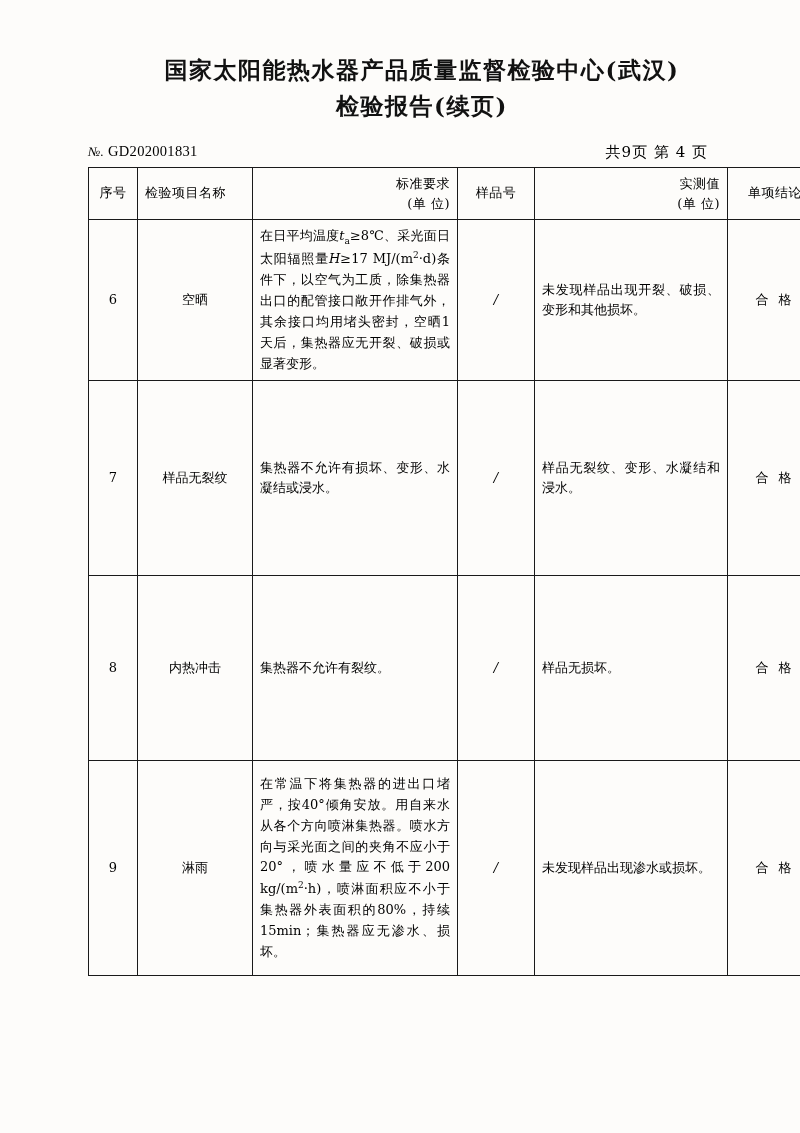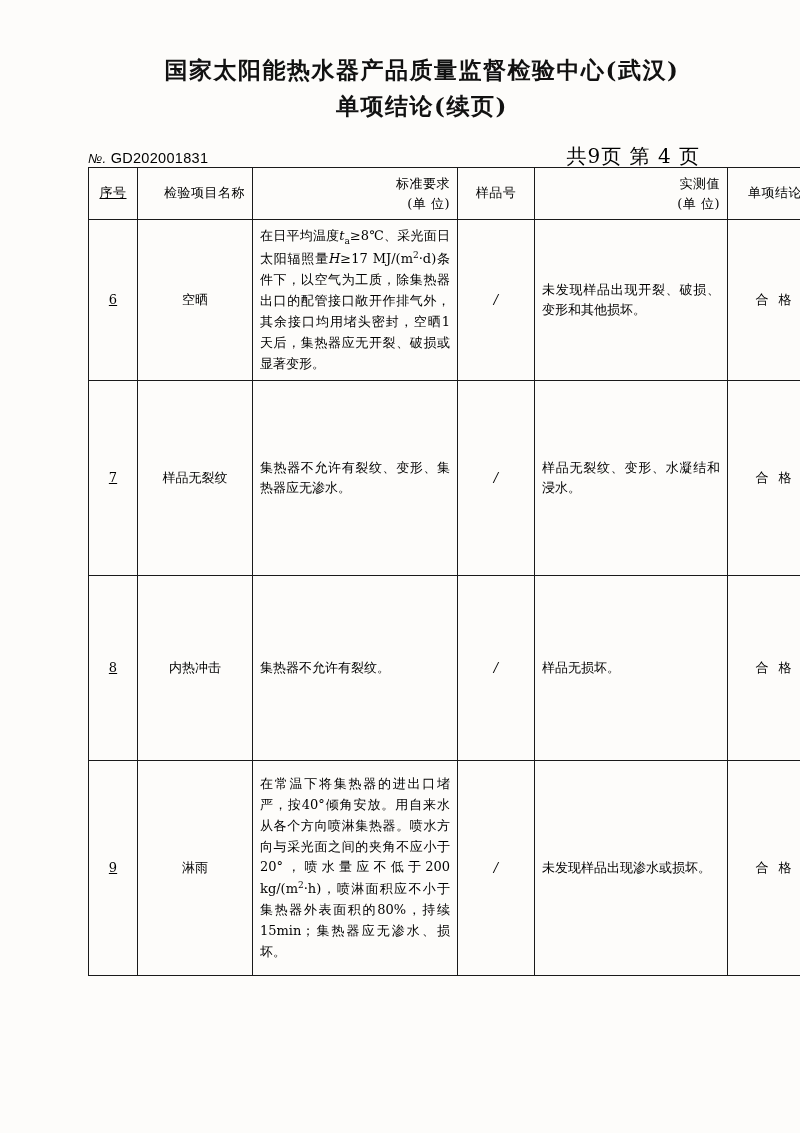--- a/index.html
+++ b/index.html
@@ -37,34 +37,34 @@
   }
   .meta-row {
     position: relative;
     margin: 20px 88px 4px 88px;
     height: 20px;
     font-size: 14px;
   }
   .meta-left {
     position: absolute;
     left: 0;
-    top: 7px;
-    font-family: Liberation Sans, sans-serif;
+    top: 0;
+    font-family: Liberation Serif, serif;
     font-size: 14.5px;
     letter-spacing: 0.3px;
   }
   .meta-left .no-mark {
     font-style: italic;
     font-size: 13px;
   }
   .meta-right {
     position: absolute;
-    right: 12px;
+    right: 4px;
     top: 0;
-    font-size: 20px;
+    font-size: 15px;
     letter-spacing: 1px;
   }
   table.report {
     border-collapse: collapse;
     margin: 0 88px;
     width: 624px;
     table-layout: fixed;
   }
   table.report td, table.report th {
     border: 1px solid #1a1a1a;
@@ -77,22 +77,22 @@
     text-align: center;
     font-size: 13.5px;
     letter-spacing: 0.5px;
     padding: 8px 4px;
   }
   .hdr-two-line {
     display: block;
     text-align: right;
     line-height: 1.5;
   }
-  .col-no      { width: 34px;  text-align: center; text-decoration: underline; }
-  .col-item    { width: 100px; text-align: right; }
+  .col-no      { width: 34px;  text-align: center; }
+  .col-item    { width: 100px; text-align: left; }
   .col-std     { width: 190px; text-align: left; }
   .col-sample  { width: 62px;  }
   .col-measure { width: 178px; text-align: left; }
   .col-concl   { width: 80px;  text-align: center; }
   .cell-center { text-align: center; }
   .cell-text {
     text-align: justify;
     text-justify: inter-ideograph;
     line-height: 1.75;
     font-size: 12.5px;
@@ -112,21 +112,21 @@
   .row-tall-3 { height: 185px; }
   .row-tall-4 { height: 215px; }
 </style>
 </head>
 <body>
 
 <div class="page">
 
   <div class="title-block">
     <div class="title-line">国家太阳能热水器产品质量监督检验中心(武汉)</div>
-    <div class="title-line">单项结论(续页)</div>
+    <div class="title-line">检验报告(续页)</div>
   </div>
 
   <div class="meta-row">
     <div class="meta-left">
       <span class="no-mark">№.</span>
       <span>GD202001831</span>
     </div>
     <div class="meta-right">共9页 第 4 页</div>
   </div>
 
@@ -152,21 +152,21 @@
         <td class="col-no cell-center">6</td>
         <td class="col-item cell-center">空晒</td>
         <td class="col-std cell-text">在日平均温度<i class="var">t</i><sub>a</sub>≥8℃、采光面日太阳辐照量<i class="var">H</i>≥17 MJ/(m<sup>2</sup>·d)条件下，以空气为工质，除集热器出口的配管接口敞开作排气外，其余接口均用堵头密封，空晒1天后，集热器应无开裂、破损或显著变形。</td>
         <td class="col-sample cell-center slash">/</td>
         <td class="col-measure cell-text">未发现样品出现开裂、破损、变形和其他损坏。</td>
         <td class="col-concl cell-center concl">合 格</td>
       </tr>
       <tr class="row-tall-2">
         <td class="col-no cell-center">7</td>
         <td class="col-item cell-center">样品无裂纹</td>
-        <td class="col-std cell-text">集热器不允许有裂纹、变形、集热器应无渗水。</td>
+        <td class="col-std cell-text">集热器不允许有损坏、变形、水凝结或浸水。</td>
         <td class="col-sample cell-center slash">/</td>
         <td class="col-measure cell-text">样品无裂纹、变形、水凝结和浸水。</td>
         <td class="col-concl cell-center concl">合 格</td>
       </tr>
       <tr class="row-tall-3">
         <td class="col-no cell-center">8</td>
         <td class="col-item cell-center">内热冲击</td>
         <td class="col-std cell-text">集热器不允许有裂纹。</td>
         <td class="col-sample cell-center slash">/</td>
         <td class="col-measure cell-text">样品无损坏。</td>

